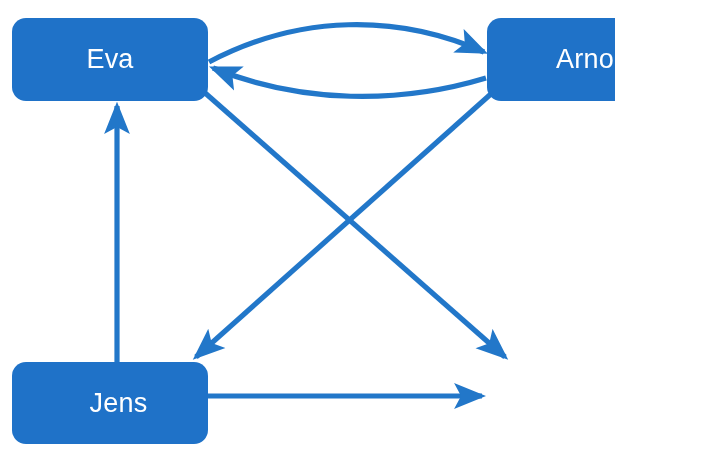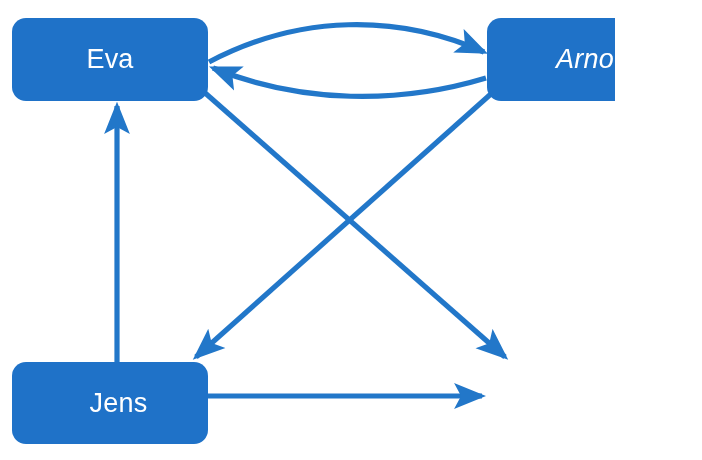--- a/index.html
+++ b/index.html
@@ -36,21 +36,21 @@
     color: #ffffff;
     font-family: "Liberation Sans", sans-serif;
     font-size: 27px;
     font-weight: 400;
     line-height: 1;
     letter-spacing: 0.2px;
     white-space: nowrap;
     user-select: none;
   }
   #node-eva      { left: 12px;  top: 18px;  width: 196px; height: 83px; }
-  #node-arno     { left: 487px; top: 18px;  width: 196px; height: 83px; font-style: italic; }
+  #node-arno     { left: 487px; top: 18px;  width: 196px; height: 83px; }
   #node-jens     { left: 12px;  top: 362px; width: 196px; height: 82px; padding-left: 17px; }
   #node-margeaux { left: 487px; top: 362px; width: 196px; height: 82px; }
 </style>
 </head>
 <body>
 
 <div id="canvas" style="background: rgb(255, 255, 255);">
 
   <svg id="edge-layer" viewBox="0 0 702 460" width="702" height="460" xmlns="http://www.w3.org/2000/svg">
     <defs>

